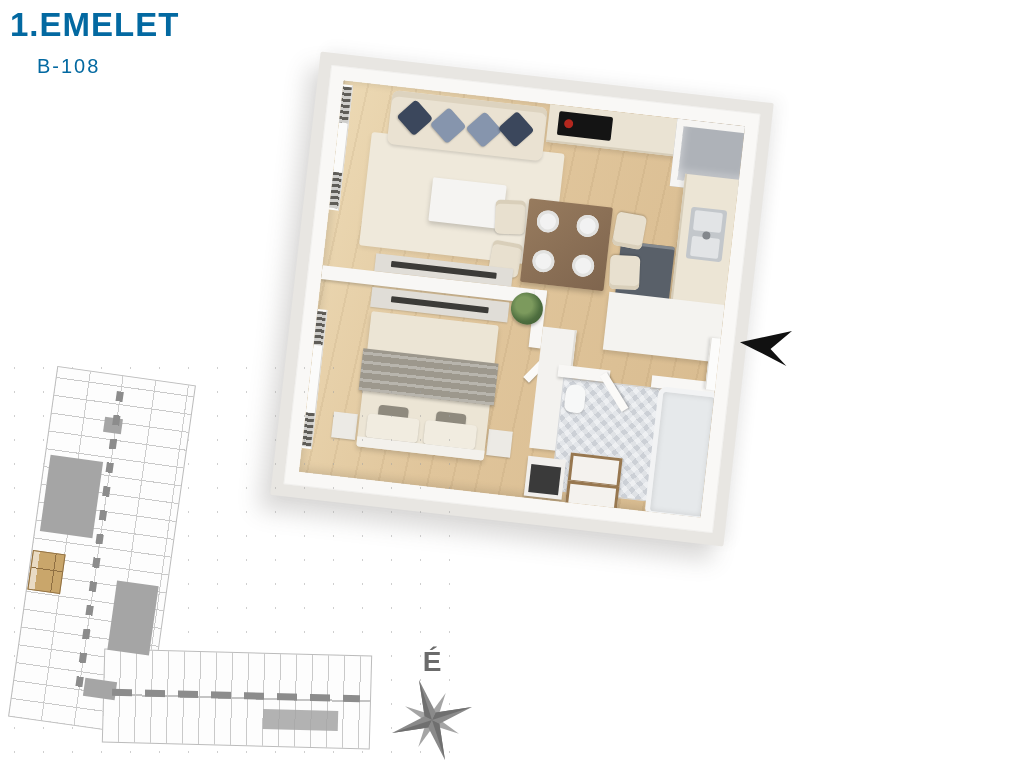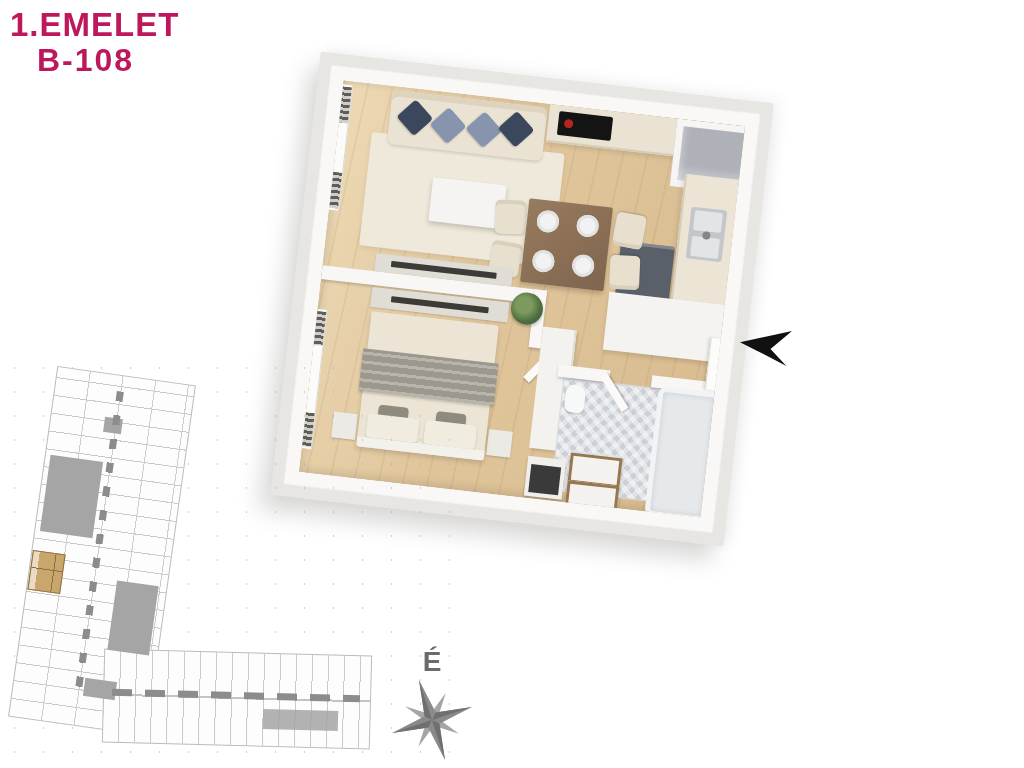--- a/index.html
+++ b/index.html
@@ -2,23 +2,23 @@
 <html><head>
 <meta charset="utf-8">
 <style>
   html,body{margin:0;padding:0;}
   body{
     width:1024px;height:768px;position:relative;overflow:hidden;
     background:#ffffff;
     font-family:"Liberation Sans", sans-serif;
   }
   
-  .hdr{position:absolute;left:10px;top:8px;color:#be185d;}
+  .hdr{position:absolute;left:10px;top:8px;color:#0369a1;}
   .hdr .floor{font-size:33px;font-weight:800;letter-spacing:1px;line-height:1.05;}
-  .hdr .unit{font-size:32px;font-weight:700;letter-spacing:2px;margin-left:27px;line-height:1.1;}
+  .hdr .unit{font-size:20px;font-weight:400;letter-spacing:2px;margin-left:27px;line-height:1.1;margin-top:12px;}
 
   
   .plan{position:absolute;left:294px;top:76px;width:456px;height:446px;
         transform:rotate(6.5deg);transform-origin:center;}
   .plate{position:absolute;inset:0;background:#e8e6e2;border-radius:2px;
          box-shadow:-10px 16px 22px rgba(90,88,84,.22), 6px -4px 14px rgba(90,88,84,.07);}
   .walls{position:absolute;inset:12px;background:#f9f8f6;border-radius:1px;
          box-shadow:inset 0 0 0 1px rgba(0,0,0,.03);}
   .interior{position:absolute;inset:26px;overflow:hidden;
     background:

